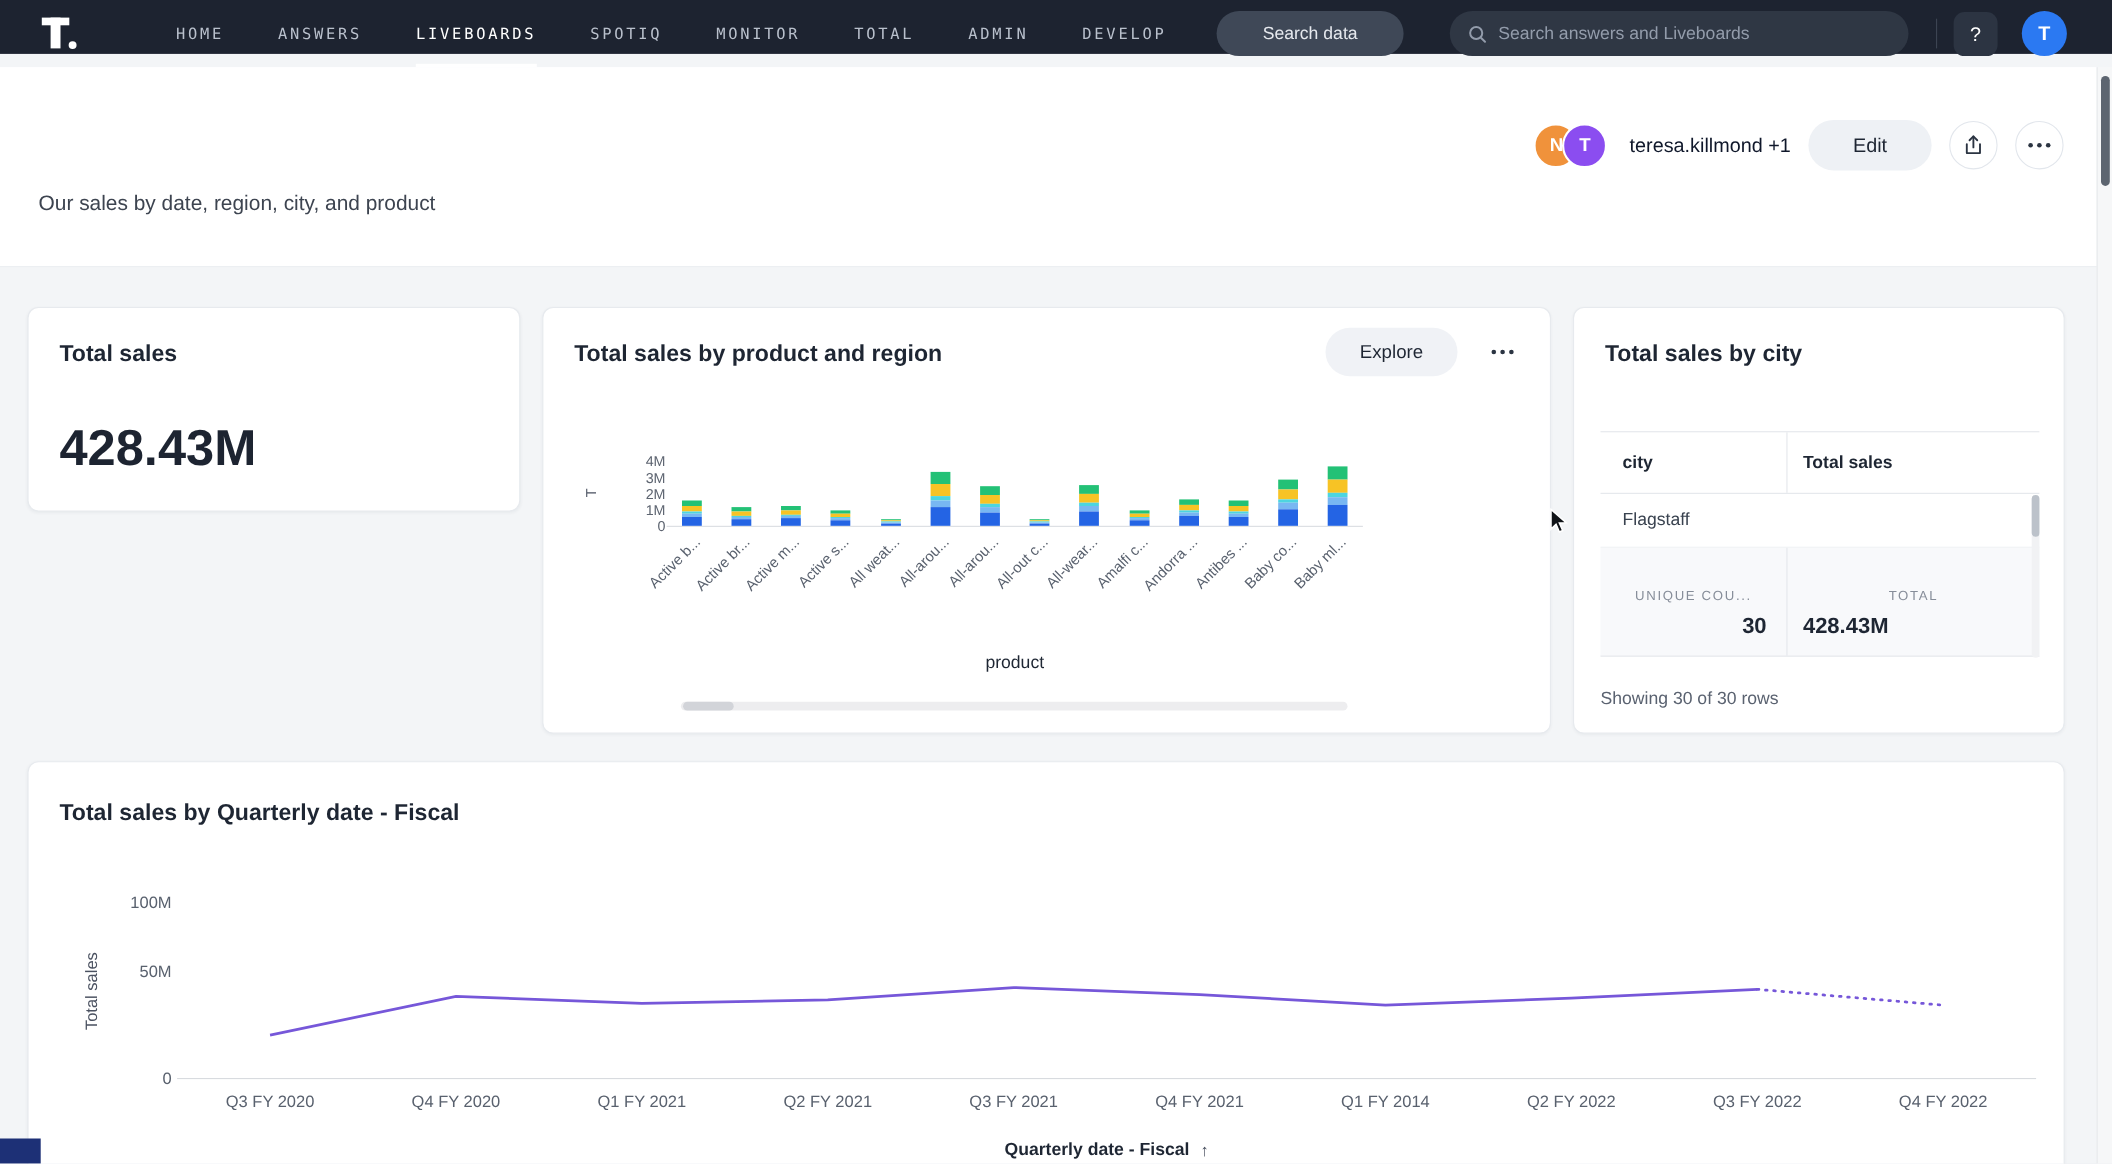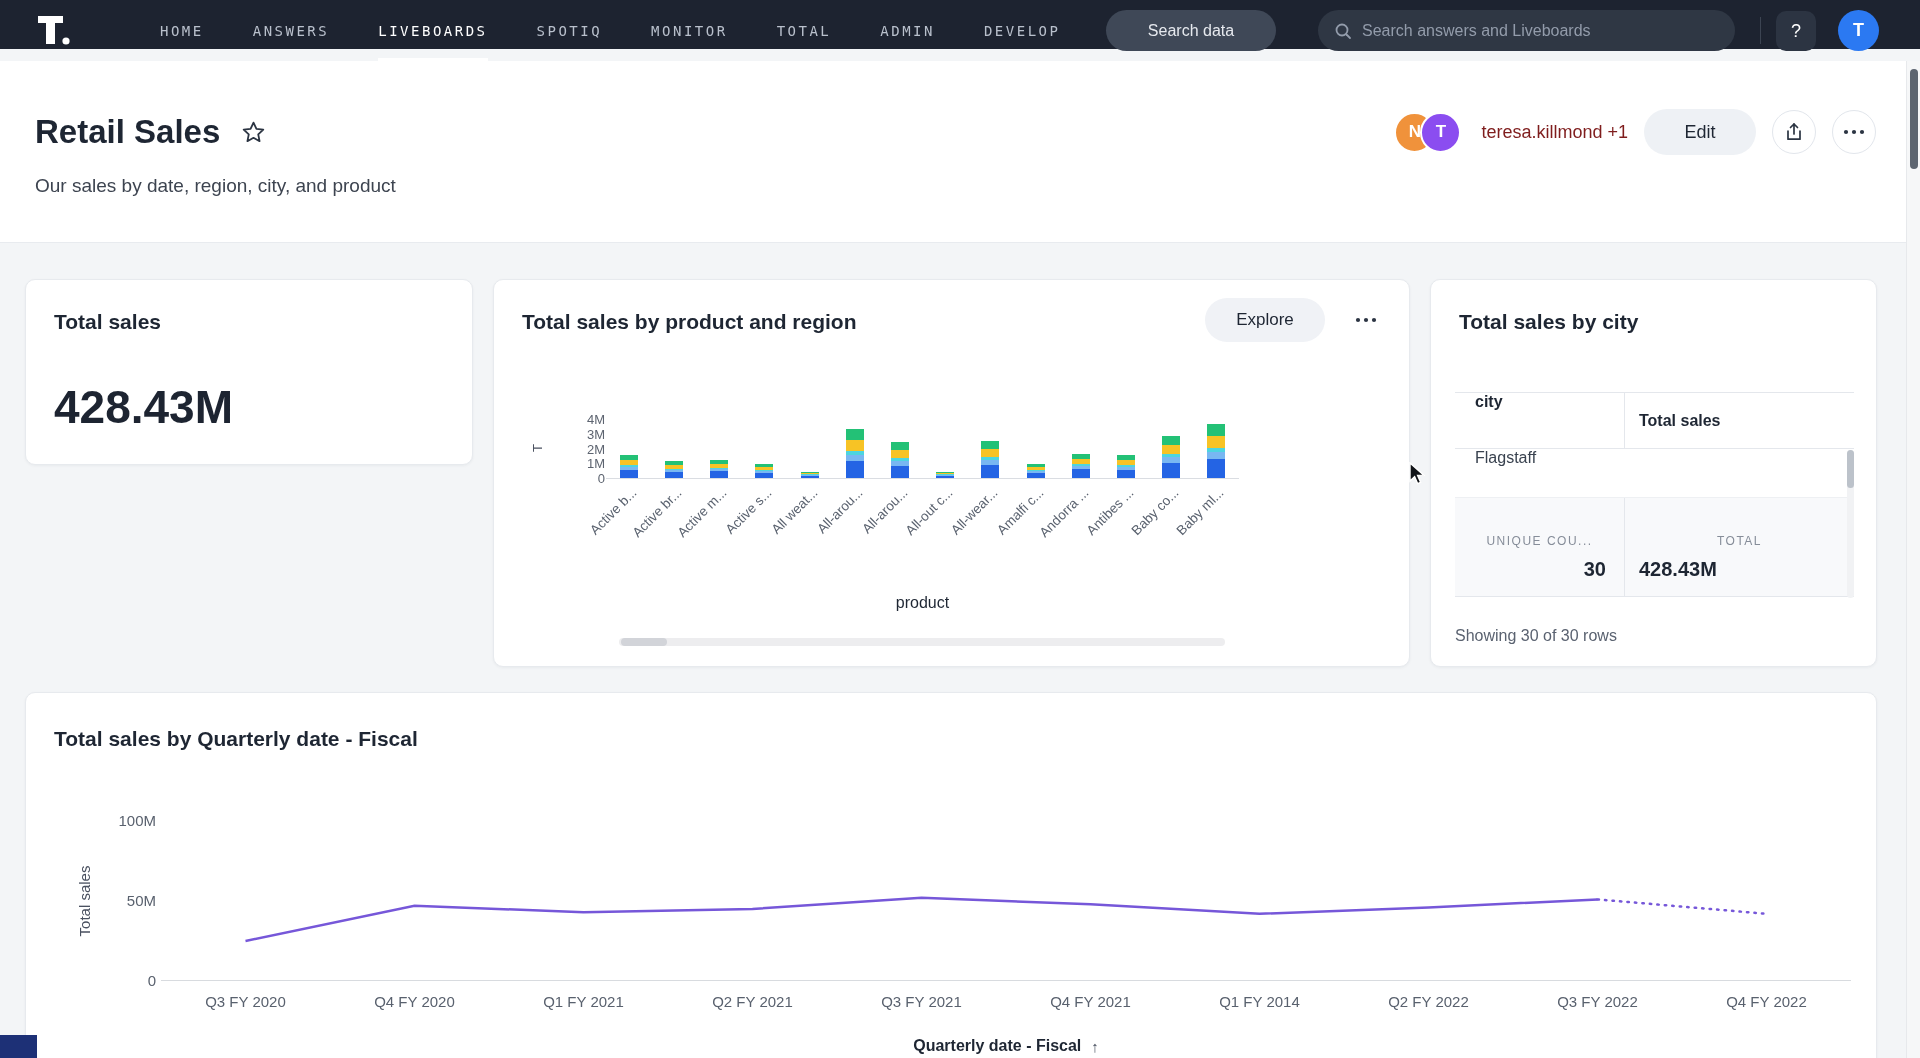--- a/index.html
+++ b/index.html
@@ -35,21 +35,21 @@
             border-bottom:1px solid #e8ebef; z-index:5; }
   .title-row { position:absolute; left:35px; top:52px; display:flex; align-items:center; gap:20px; }
   .page-title { font-size:33px; font-weight:600; color:#1e2633; }
   .star-btn { background:none; border:none; cursor:pointer; display:flex; align-items:center; }
   .subtitle { position:absolute; left:35px; top:114px; font-size:19px; color:#3d4450; }
   .header-right { position:absolute; right:44px; top:48px; display:flex; align-items:center; gap:16px; }
   .avatar-stack { display:flex; }
   .avatar { width:41px; height:41px; border-radius:50%; color:#fff; font-weight:bold; font-size:17px;
             display:flex; align-items:center; justify-content:center; border:2px solid #fff; cursor:pointer; }
   .avatar + .avatar { margin-left:-15px; }
-  .collab-name { font-size:18px; color:#7f1d1d; margin-left:4px; white-space:nowrap; }
+  .collab-name { font-size:18px; color:#0f172a; margin-left:4px; white-space:nowrap; }
   .edit-btn { width:112px; height:46px; border-radius:23px; background:#eef1f5; border:none; font-size:18px;
             color:#1e2633; cursor:pointer; font-family:"Liberation Sans", sans-serif; }
   .icon-btn { width:44px; height:44px; border-radius:50%; background:#fff; border:1px solid #e2e6ec;
             display:flex; align-items:center; justify-content:center; cursor:pointer; }
 
   
   .card { position:absolute; background:#fff; border:1px solid #e7eaee; border-radius:10px;
           box-shadow:0 1px 3px rgba(25,35,50,0.05); }
   .card-title { position:absolute; left:28px; top:30px; font-size:21px; font-weight:600; color:#1e2633; }
   #card-total { left:25px; top:279px; width:448px; height:186px; }
@@ -78,21 +78,21 @@
           font-weight:500; color:#1e2633; }
   #bar-legend { position:absolute; left:787px; top:108px; }
   .legend-item { display:flex; align-items:center; gap:10px; height:33px; cursor:pointer; }
   .legend-dot { width:11px; height:11px; border-radius:50%; flex:none; }
   .legend-label { font-size:16px; color:#2a3240; }
   .h-scroll { position:absolute; left:125px; top:358px; width:606px; height:8px; border-radius:4px; background:#ededef; cursor:pointer; }
   .h-thumb { position:absolute; left:2px; top:0; width:46px; height:8px; border-radius:4px; background:#d2d4d9; }
 
   
   .tbl { position:absolute; left:24px; top:112px; width:399px; }
-  .trow { display:flex; }
+  .trow { display:flex; align-items:center; }
   .t-head { height:57px; border-top:1px solid #e4e7ec; border-bottom:1px solid #e4e7ec; font-weight:bold; font-size:16px; color:#1e2633; cursor:pointer; }
   .t-data { height:49px; border-bottom:1px solid #eef0f3; font-size:16px; color:#39424f; cursor:pointer; }
   .c1 { width:169px; padding-left:20px; }
   .c2 { flex:1; padding-left:14px; border-left:1px solid #e4e7ec; align-self:stretch; display:flex; align-items:center; }
   .t-summary { position:relative; height:99px; background:#f8f9fb; border-bottom:1px solid #e4e7ec; display:flex; }
   .sum-col { position:relative; }
   .sum-col.s1 { width:169px; }
   .sum-col.s2 { flex:1; border-left:1px solid #e4e7ec; }
   .sum-label { position:absolute; top:36px; width:100%; text-align:center; font-size:12px; letter-spacing:1.5px;
           color:#868d99; white-space:nowrap; overflow:hidden; }
@@ -153,28 +153,20 @@
         </svg>
       </span>
       <input type="text" placeholder="Search answers and Liveboards" style="">
     </div>
     <div class="nav-divider"></div>
     <button class="help-btn">?</button>
     <div class="nav-avatar">T</div>
   </nav>
 
   <header class="header">
-    <div class="title-row">
-      <div class="page-title">Retail Sales</div>
-      <button class="star-btn">
-        <svg width="27" height="27" viewBox="0 0 24 24" fill="none" stroke="#2b3442" stroke-width="1.6" stroke-linejoin="round">
-          <path d="M12 3.2l2.6 5.6 6.1.7-4.5 4.2 1.2 6-5.4-3-5.4 3 1.2-6L3.3 9.5l6.1-.7z"></path>
-        </svg>
-      </button>
-    </div>
     <div class="subtitle">Our sales by date, region, city, and product</div>
     <div class="header-right">
       <div class="avatar-stack" id="avatar-stack">
           <div class="avatar" style="background: rgb(240, 146, 59);">N</div>
           <div class="avatar" style="background: rgb(139, 77, 240);">T</div>
         </div>
       <div class="collab-name">teresa.killmond +1</div>
       <button class="edit-btn">Edit</button>
       <button class="icon-btn">
         <svg width="24" height="24" viewBox="0 0 24 24" fill="none" stroke="#2b3442" stroke-width="1.7" stroke-linecap="round" stroke-linejoin="round">
@@ -363,21 +355,21 @@
       <div class="tbl-thumb"></div>
     </div>
     <div class="showing">Showing 30 of 30 rows</div>
   </section>
 
   <section class="card" id="card-line">
     <div class="card-title">Total sales by Quarterly date - Fiscal</div>
     <div class="v-label" style="left:58px; top:208px; font-size:15px;">Total sales</div>
     <div id="line-yticks">
         <span class="lytick" style="top: -9px;">100M</span>
-        <span class="lytick" style="top: 71px;">50M</span>
+        <span class="lytick" style="top: 54px;">50M</span>
         <span class="lytick" style="top: 151px;">0</span>
       </div>
     <div id="line-plot">
       <svg id="line-svg" width="1690" height="160">
         <polyline id="line-solid" fill="none" stroke-width="2.5" points="84.5,120.0 253.5,84.8 422.5,91.2 591.5,88.0 760.5,76.8 929.5,83.2 1098.5,92.8 1267.5,86.4 1436.5,78.4" stroke="#7657d9"></polyline>
         <polyline id="line-dashed" fill="none" stroke-width="2.5" stroke-dasharray="1.5 6" stroke-linecap="round" points="1436.5,78.4 1605.5,92.8" stroke="#7657d9"></polyline>
       </svg>
     </div>
     <div id="line-xlabels">
         <span class="lxtick" style="left: 149.5px;">Q3 FY 2020</span>

